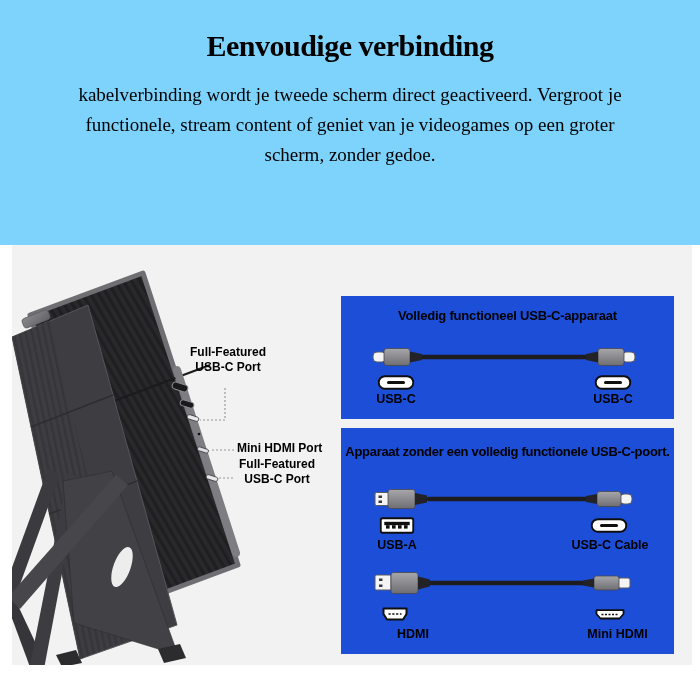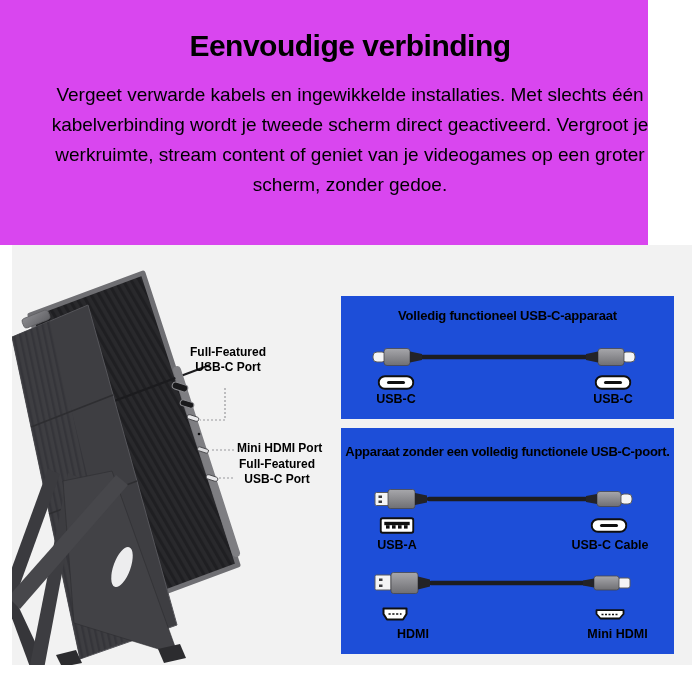--- a/index.html
+++ b/index.html
@@ -1,18 +1,18 @@
 <!DOCTYPE html>
 <html><head>
 <meta charset="utf-8">
 <style>
   html,body{margin:0;padding:0;width:700px;height:700px;background:#fff;overflow:hidden;
     font-family:"Liberation Sans",sans-serif;color:#000;}
   
-  .header{position:absolute;left:0;top:0;width:648px;height:245px;background:#d946ef;}
+  .header{position:absolute;left:0;top:0;width:700px;height:245px;background:#7dd3fc;font-family:Liberation Serif, serif;}
   .page-title{position:absolute;left:0;top:28px;width:700px;text-align:center;
     font-size:30px;line-height:36px;font-weight:700;letter-spacing:-0.5px;}
   .body-copy{position:absolute;left:0;top:80px;width:700px;text-align:center;
     font-size:19px;line-height:30px;font-weight:400;}
   .body-copy div{white-space:nowrap;}
   
   .panel{position:absolute;left:12px;top:245px;width:680px;height:420px;background:#f2f2f2;}
   
   .monitor-fig{position:absolute;left:0;top:0;width:330px;height:420px;}
   .monitor-fig svg{position:absolute;left:0;top:0;}
@@ -32,23 +32,22 @@
   .cable-svg{position:absolute;left:0;width:333px;height:30px;}
   .picon{position:absolute;transform:translateX(-50%);}
   .pl{position:absolute;transform:translateX(-50%);font-size:12.5px;font-weight:700;white-space:nowrap;}
 </style>
 </head>
 <body>
 
 <div class="header">
   <div class="page-title">Eenvoudige verbinding</div>
   <div class="body-copy">
-    <div>Vergeet verwarde kabels en ingewikkelde installaties. Met slechts één</div>
     <div>kabelverbinding wordt je tweede scherm direct geactiveerd. Vergroot je</div>
-    <div>werkruimte, stream content of geniet van je videogames op een groter</div>
+    <div>functionele, stream content of geniet van je videogames op een groter</div>
     <div>scherm, zonder gedoe.</div>
   </div>
 </div>
 
 <div class="panel">
 
   <div class="monitor-fig">
     <svg width="330" height="420" viewBox="0 0 330 420">
       <defs>
         <pattern id="carbon" width="7" height="7" patternUnits="userSpaceOnUse" patternTransform="rotate(-30)">

